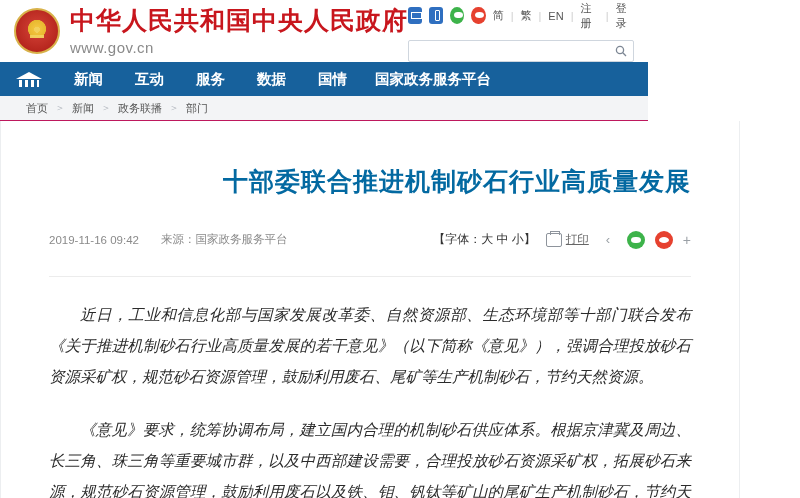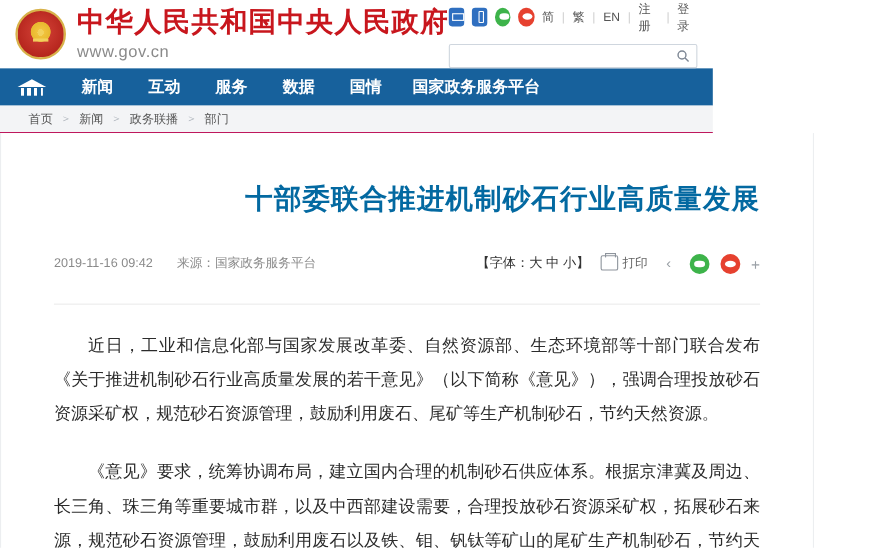--- a/index.html
+++ b/index.html
@@ -109,35 +109,35 @@
     font-size:25px;font-weight:bold;color:#0369a1;text-align:right;
     margin:44px 0 0;line-height:1.35;letter-spacing:1px;
   }
   .metabar{
     margin-top:32px;display:flex;align-items:center;font-size:11.5px;color:#8a8a8a;
     border-bottom:1px solid #ececec;padding-bottom:27px;
   }
   .metabar .src{margin-left:22px;}
   .metabar .right{margin-left:auto;display:flex;align-items:center;gap:10px;}
   .fontsize{color:#333;font-size:12px;}
-  .printer{display:flex;gap:4px;color:#666;font-size:11.5px;}
+  .printer{display:flex;align-items:center;gap:4px;color:#666;font-size:11.5px;text-decoration:underline;}
   .pic{width:14px;height:12px;border:1px solid #8e949c;border-radius:2px;position:relative;display:inline-block;}
   .pic:after{content:"";position:absolute;left:3px;top:-3px;width:8px;height:3px;border:1px solid #8e949c;border-bottom:0;}
   .shareico{width:18px;height:18px;border-radius:50%;display:inline-block;position:relative;}
   .sh-node{background:#fff;border:0;color:#9aa0a6;font-size:13px;text-align:center;line-height:18px;}
   .sh-wx{background:#3db34a;}
   .sh-wx:after{content:"";position:absolute;left:4px;top:6px;width:10px;height:6px;background:#fff;border-radius:50%/60%;}
   .sh-wb{background:#e6412f;}
   .sh-wb:after{content:"";position:absolute;left:4px;top:6px;width:10px;height:6px;background:#fff;border-radius:50%;}
   .plus{color:#9aa0a6;font-size:14px;}
 
   .body p{
     font-family:"Liberation Serif","DejaVu Serif",serif;
     font-size:15.5px;line-height:2.0;color:#2b2b2b;text-indent:2em;
-    margin:22px 0 0;text-align:justify;
+    margin:22px 0 0;text-align:justify;font-style:italic;
   }
 </style>
 </head>
 <body>
 
 <div class="page">
 
   <div class="header">
     <div class="emblem"></div>
     <div class="sitetitle">

